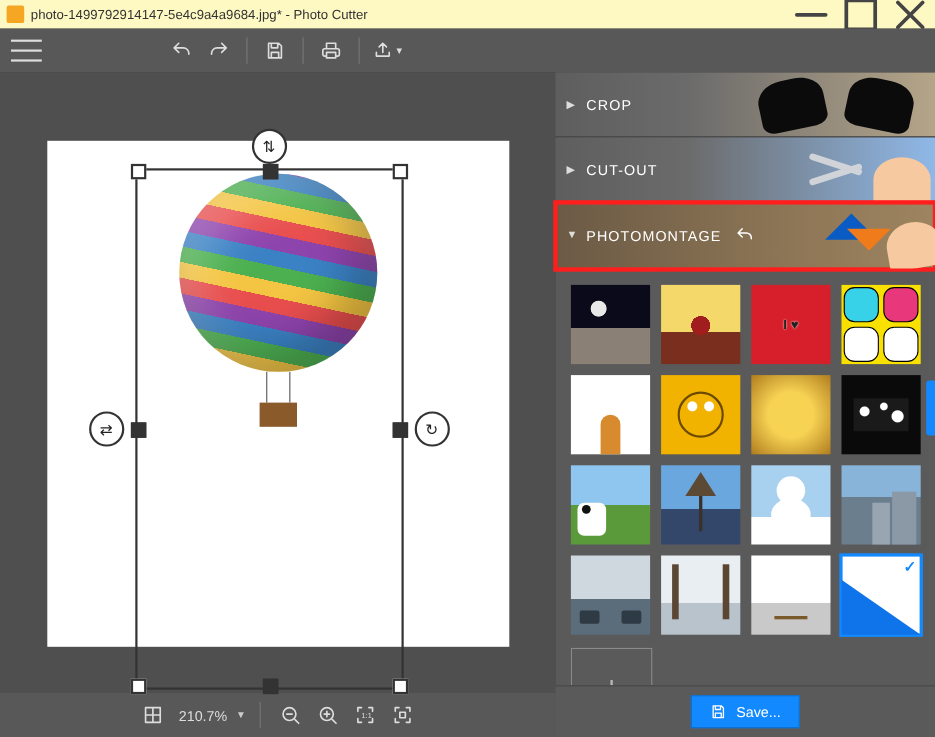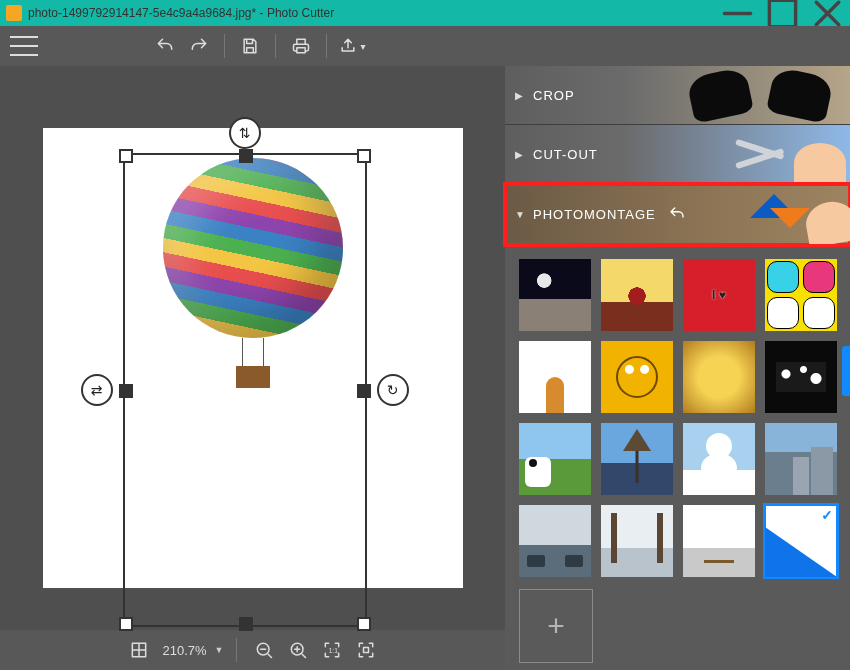--- a/index.html
+++ b/index.html
@@ -1,18 +1,18 @@
 <!DOCTYPE html>
 <html><head>
 <meta charset="utf-8">
 <style>
 html,body{margin:0;padding:0;width:850px;height:670px;overflow:hidden;font-family:"Segoe UI",Arial,sans-serif;background:#fff}
 .window{display:flex;flex-direction:column;width:850px;height:670px;background:#3c3c3c}
 
-.titlebar{height:26px;background:#14b8a6;display:flex;align-items:center;font-size:12px;color:#333}
+.titlebar{height:26px;background:#fef9c3;display:flex;align-items:center;font-size:12px;color:#333}
 .titlebar .appicon{width:16px;height:16px;background:#f5a623;margin:0 6px;border-radius:2px}
 .titlebar .title{flex:1}
 .titlebar .winbtn{width:45px;height:26px;display:flex;align-items:center;justify-content:center;color:#444}
 
 .toolbar{height:40px;background:#585858;display:flex;align-items:center;padding:0 10px;color:#ccc}
 .tbtn{width:34px;height:40px;display:flex;align-items:center;justify-content:center;color:#ddd}
 .tbtn svg{width:20px;height:20px}
 .tdiv{width:1px;height:24px;background:#777;margin:0 8px}
 .hamburger{width:28px;height:20px;display:flex;flex-direction:column;justify-content:space-between;margin-right:110px}
 .hamburger span{height:2px;background:#ddd}
@@ -289,15 +289,23 @@
             <div class="thumb th13"></div>
             <div class="thumb th14"></div>
             <div class="thumb th15"></div>
             <div class="thumb th16 selected"></div>
           </div>
         <div class="addbtn">+</div>
       </div>
 
       <div class="edgetab"></div>
 
+      <div class="savebar">
+        <div class="savebtn">
+          <svg viewBox="0 0 24 24" style="stroke:#fff">
+              <path d="M5 4h11l3 3v13H5zM8 4v5h7V4M8 20v-6h8v6"></path>
+            </svg>
+          <span>Save...</span>
+        </div>
+      </div>
     </div>
   </div>
 </div>
 
 </body></html>

